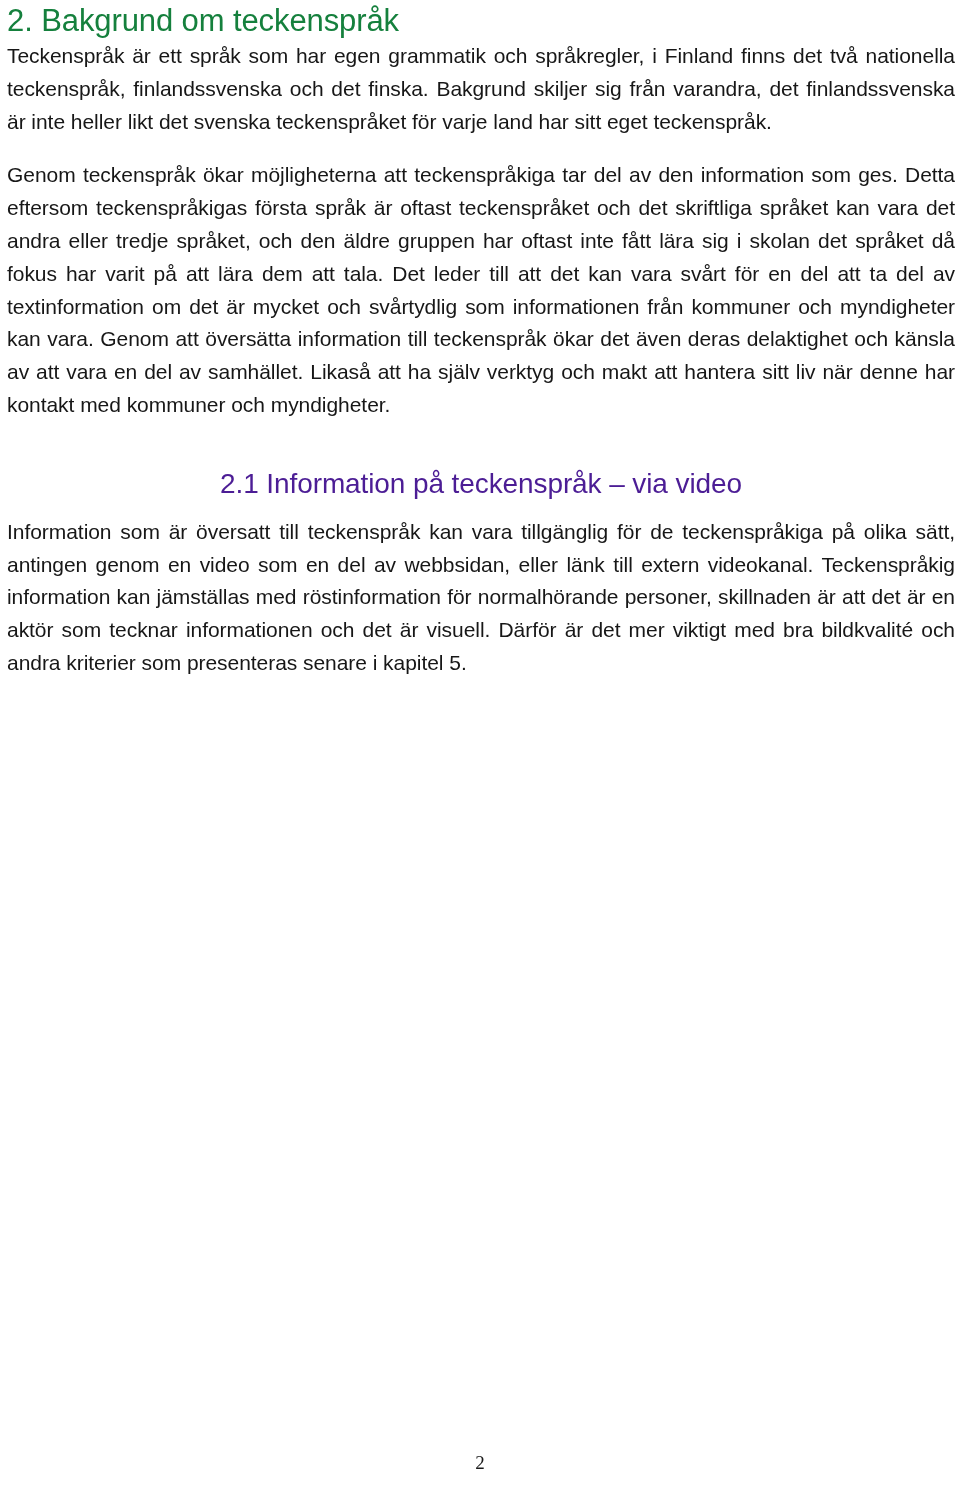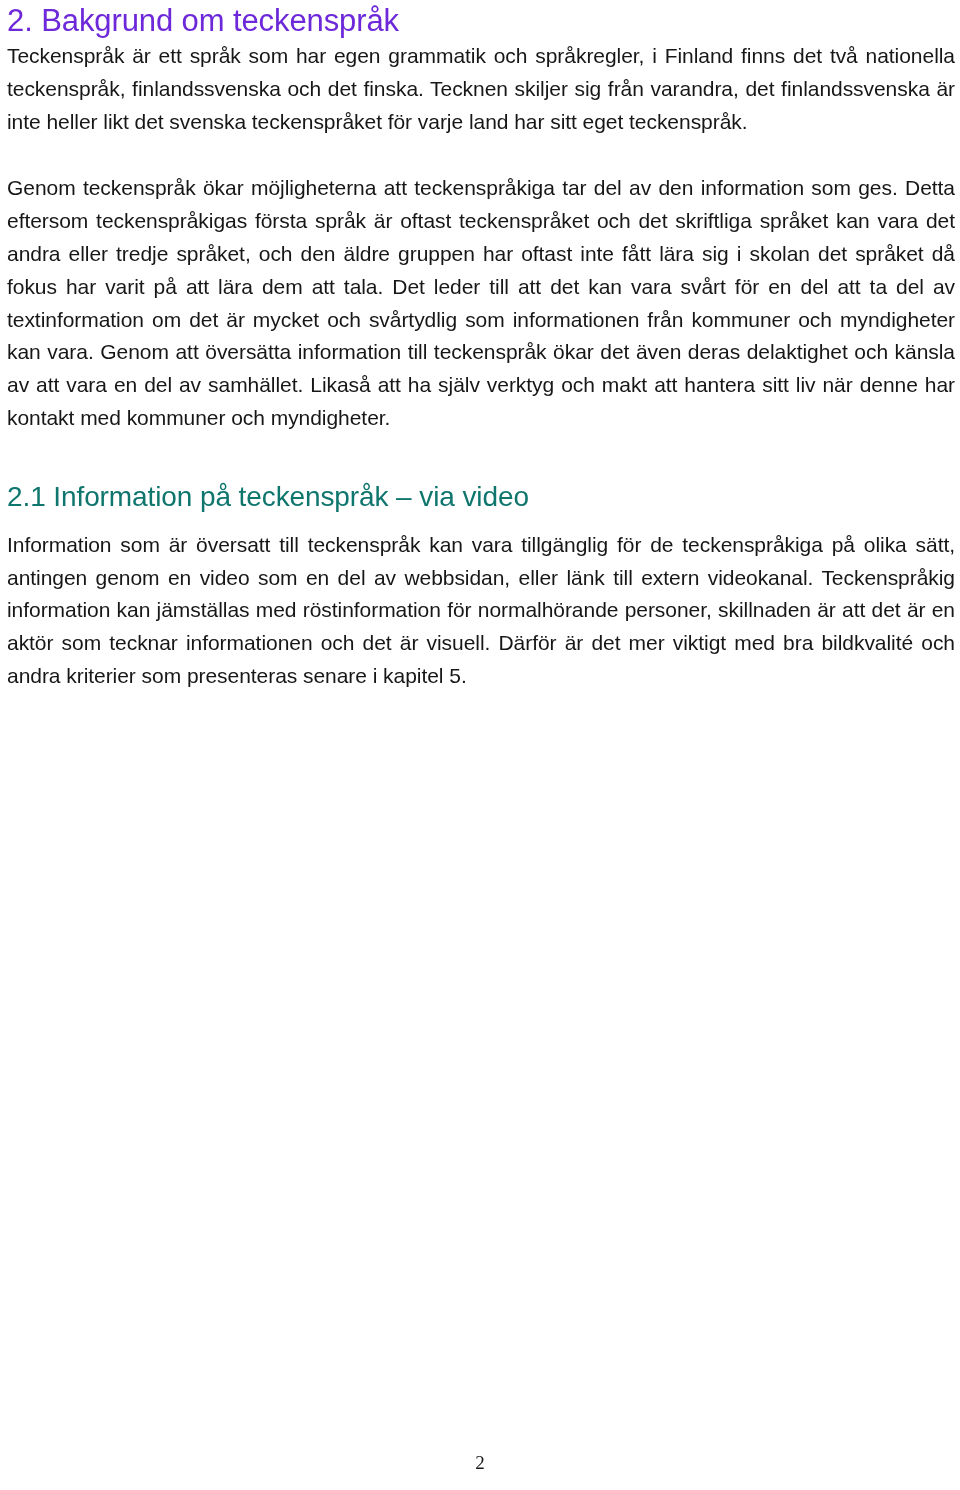--- a/index.html
+++ b/index.html
@@ -28,57 +28,58 @@
   .content {
     position: absolute;
     left: 7px;
     top: 0px;
     width: 948px;
   }
 
   h1.doc-h1 {
     margin: 0;
     padding: 0;
-    color: #6d28d9;
+    color: #15803d;
     font-family: "Liberation Sans", sans-serif;
     font-weight: 400;
     font-size: 31px;
     line-height: 38px;
     letter-spacing: -0.1px;
     padding-top: 2px;
   }
 
   h2.doc-h2 {
     margin: 0;
     padding: 0;
-    color: #0f766e;
+    color: #4c1d95;
     font-family: "Liberation Sans", sans-serif;
     font-weight: 400;
     font-size: 28px;
     line-height: 36px;
     letter-spacing: -0.1px;
     padding-top: 44px;
     padding-bottom: 14px;
+    text-align: center;
   }
 
   p.doc-p {
     margin: 0;
     padding: 0;
     color: #171717;
     font-family: "Liberation Sans", sans-serif;
     font-weight: 400;
     font-size: 21px;
     line-height: 32.8px;
     text-align: justify;
     text-justify: inter-word;
     letter-spacing: -0.05px;
   }
 
   p.doc-p + p.doc-p {
-    margin-top: 34px;
+    margin-top: 21px;
   }
 
   .p-first {
     margin-top: 5px;
   }
 
   .page-number {
     position: absolute;
     left: 0;
     top: 1452px;
@@ -91,21 +92,21 @@
   }
 </style>
 </head>
 <body>
 
 <div class="page">
   <div class="content">
 
     <h1 class="doc-h1">2. Bakgrund om teckenspråk</h1>
 
-    <p class="doc-p p-first">Teckenspråk är ett språk som har egen grammatik och språkregler, i Finland finns det två nationella teckenspråk, finlandssvenska och det finska. Tecknen skiljer sig från varandra, det finlandssvenska är inte heller likt det svenska teckenspråket för varje land har sitt eget teckenspråk.</p>
+    <p class="doc-p p-first">Teckenspråk är ett språk som har egen grammatik och språkregler, i Finland finns det två nationella teckenspråk, finlandssvenska och det finska. Bakgrund skiljer sig från varandra, det finlandssvenska är inte heller likt det svenska teckenspråket för varje land har sitt eget teckenspråk.</p>
 
     <p class="doc-p">Genom teckenspråk ökar möjligheterna att teckenspråkiga tar del av den information som ges. Detta eftersom teckenspråkigas första språk är oftast teckenspråket och det skriftliga språket kan vara det andra eller tredje språket, och den äldre gruppen har oftast inte fått lära sig i skolan det språket då fokus har varit på att lära dem att tala. Det leder till att det kan vara svårt för en del att ta del av textinformation om det är mycket och svårtydlig som informationen från kommuner och myndigheter kan vara. Genom att översätta information till teckenspråk ökar det även deras delaktighet och känsla av att vara en del av samhället. Likaså att ha själv verktyg och makt att hantera sitt liv när denne har kontakt med kommuner och myndigheter.</p>
 
 
     <h2 class="doc-h2">2.1 Information på teckenspråk – via video</h2>
 
     <p class="doc-p">Information som är översatt till teckenspråk kan vara tillgänglig för de teckenspråkiga på olika sätt, antingen genom en video som en del av webbsidan, eller länk till extern videokanal. Teckenspråkig information kan jämställas med röstinformation för normalhörande personer, skillnaden är att det är en aktör som tecknar informationen och det är visuell. Därför är det mer viktigt med bra bildkvalité och andra kriterier som presenteras senare i kapitel 5.</p>
 
   </div>
 

